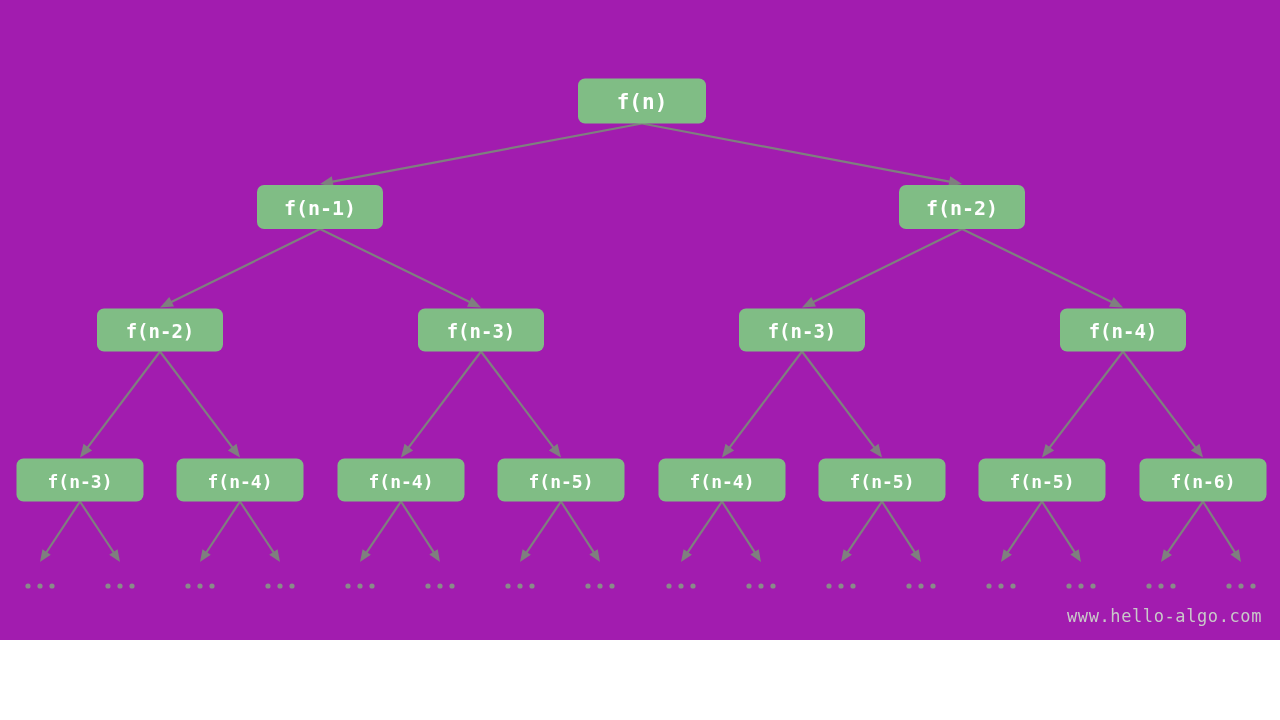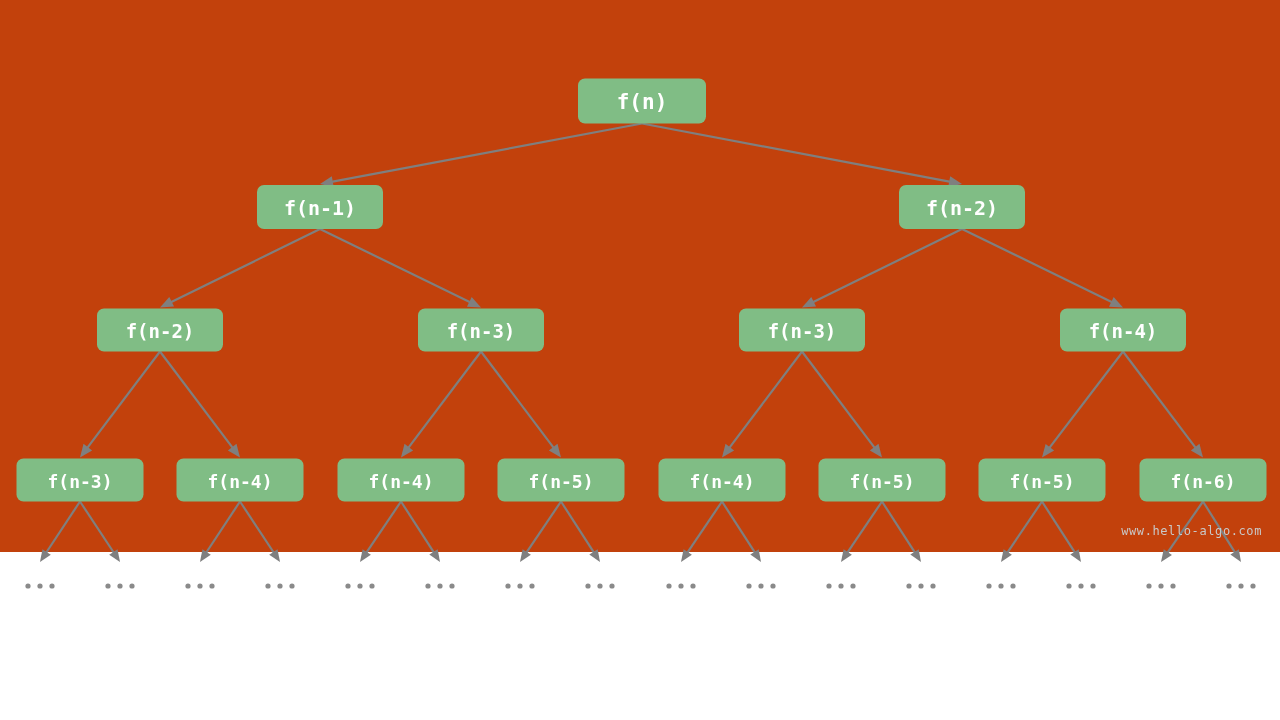--- a/index.html
+++ b/index.html
@@ -9,22 +9,22 @@
   }
   body {
     width: 1280px;
     height: 720px;
     overflow: hidden;
     font-family: "DejaVu Sans Mono", monospace;
   }
   #diagram {
     position: relative;
     width: 1280px;
-    height: 552px;
-    background: #c2410c;
+    height: 640px;
+    background: #a21caf;
   }
   svg#tree {
     position: absolute;
     top: 0;
     left: 0;
     width: 1280px;
     height: 720px;
     display: block;
   }
   .node-rect {
@@ -48,21 +48,21 @@
   }
   .ellipsis-dot {
     fill: #8a8a8a;
   }
   .watermark {
     position: absolute;
     right: 18px;
     bottom: 14px;
     color: #c9c9c9;
     font-family: "DejaVu Sans Mono", monospace;
-    font-size: 12px;
+    font-size: 17px;
     letter-spacing: 0.6px;
     white-space: nowrap;
   }
 </style>
 </head>
 <body>
 
 <div id="diagram">
   <svg id="tree" viewBox="0 0 1280 720">
     <g id="edges-layer">

